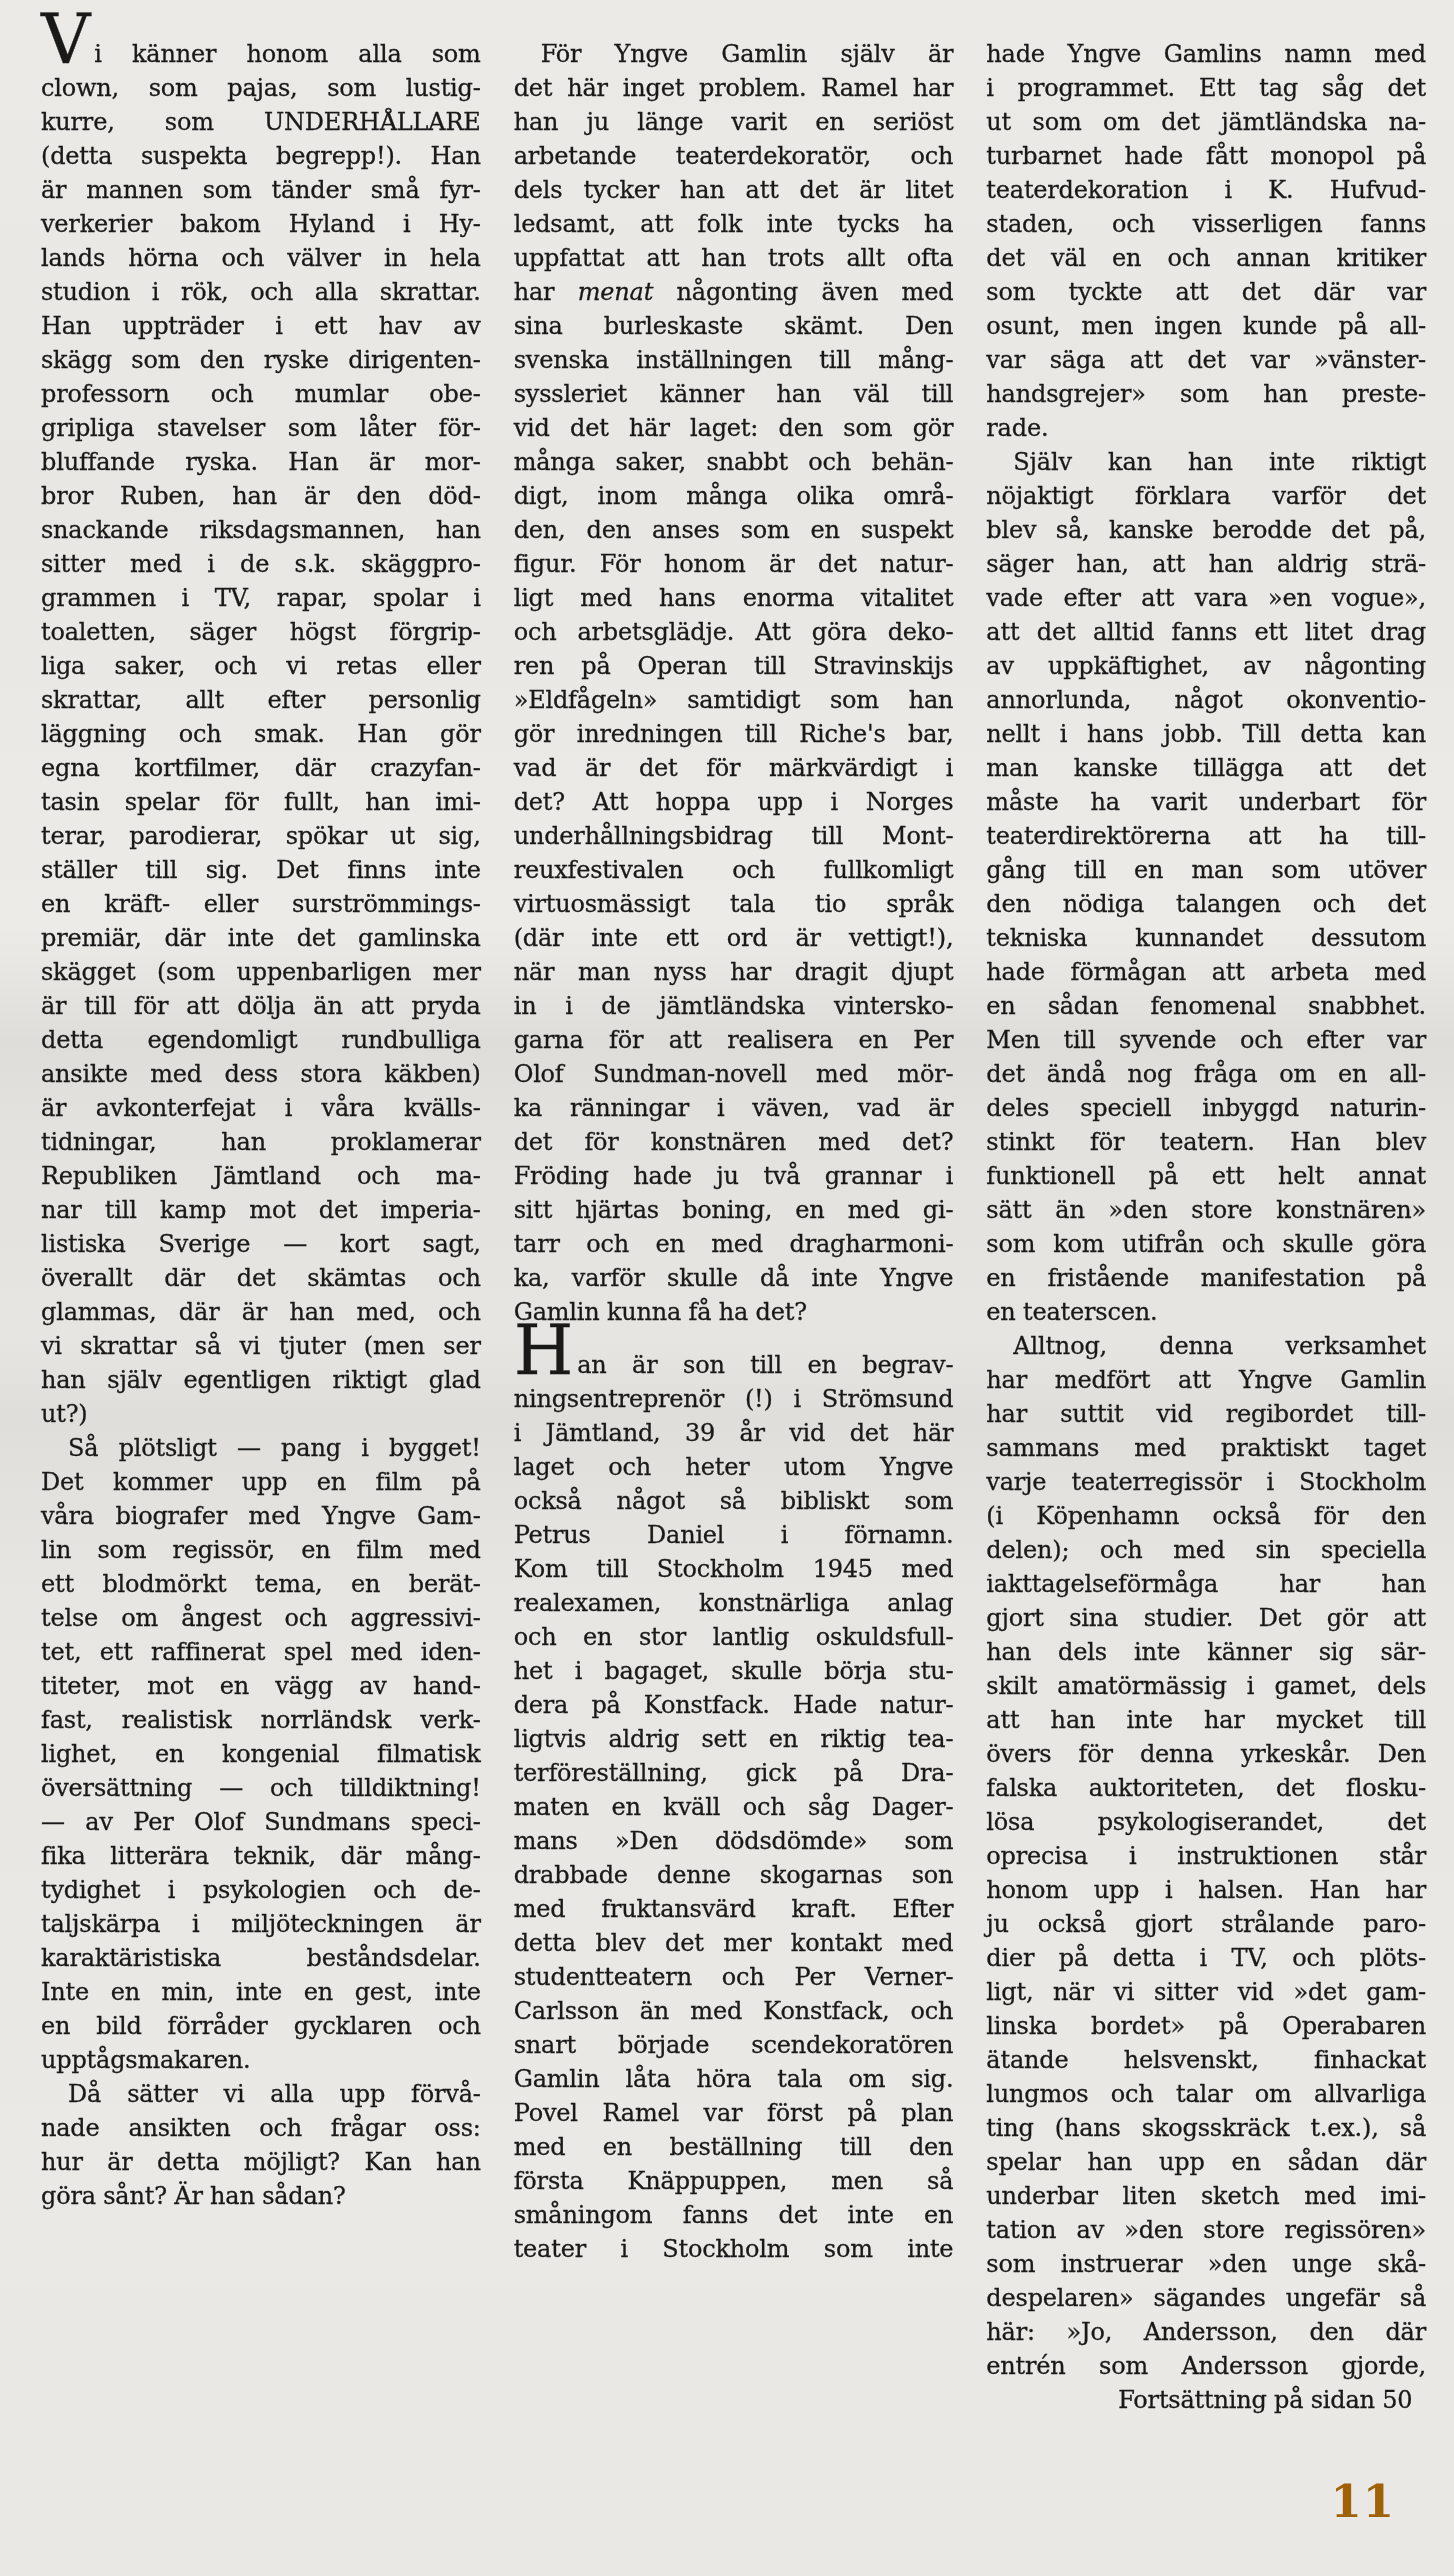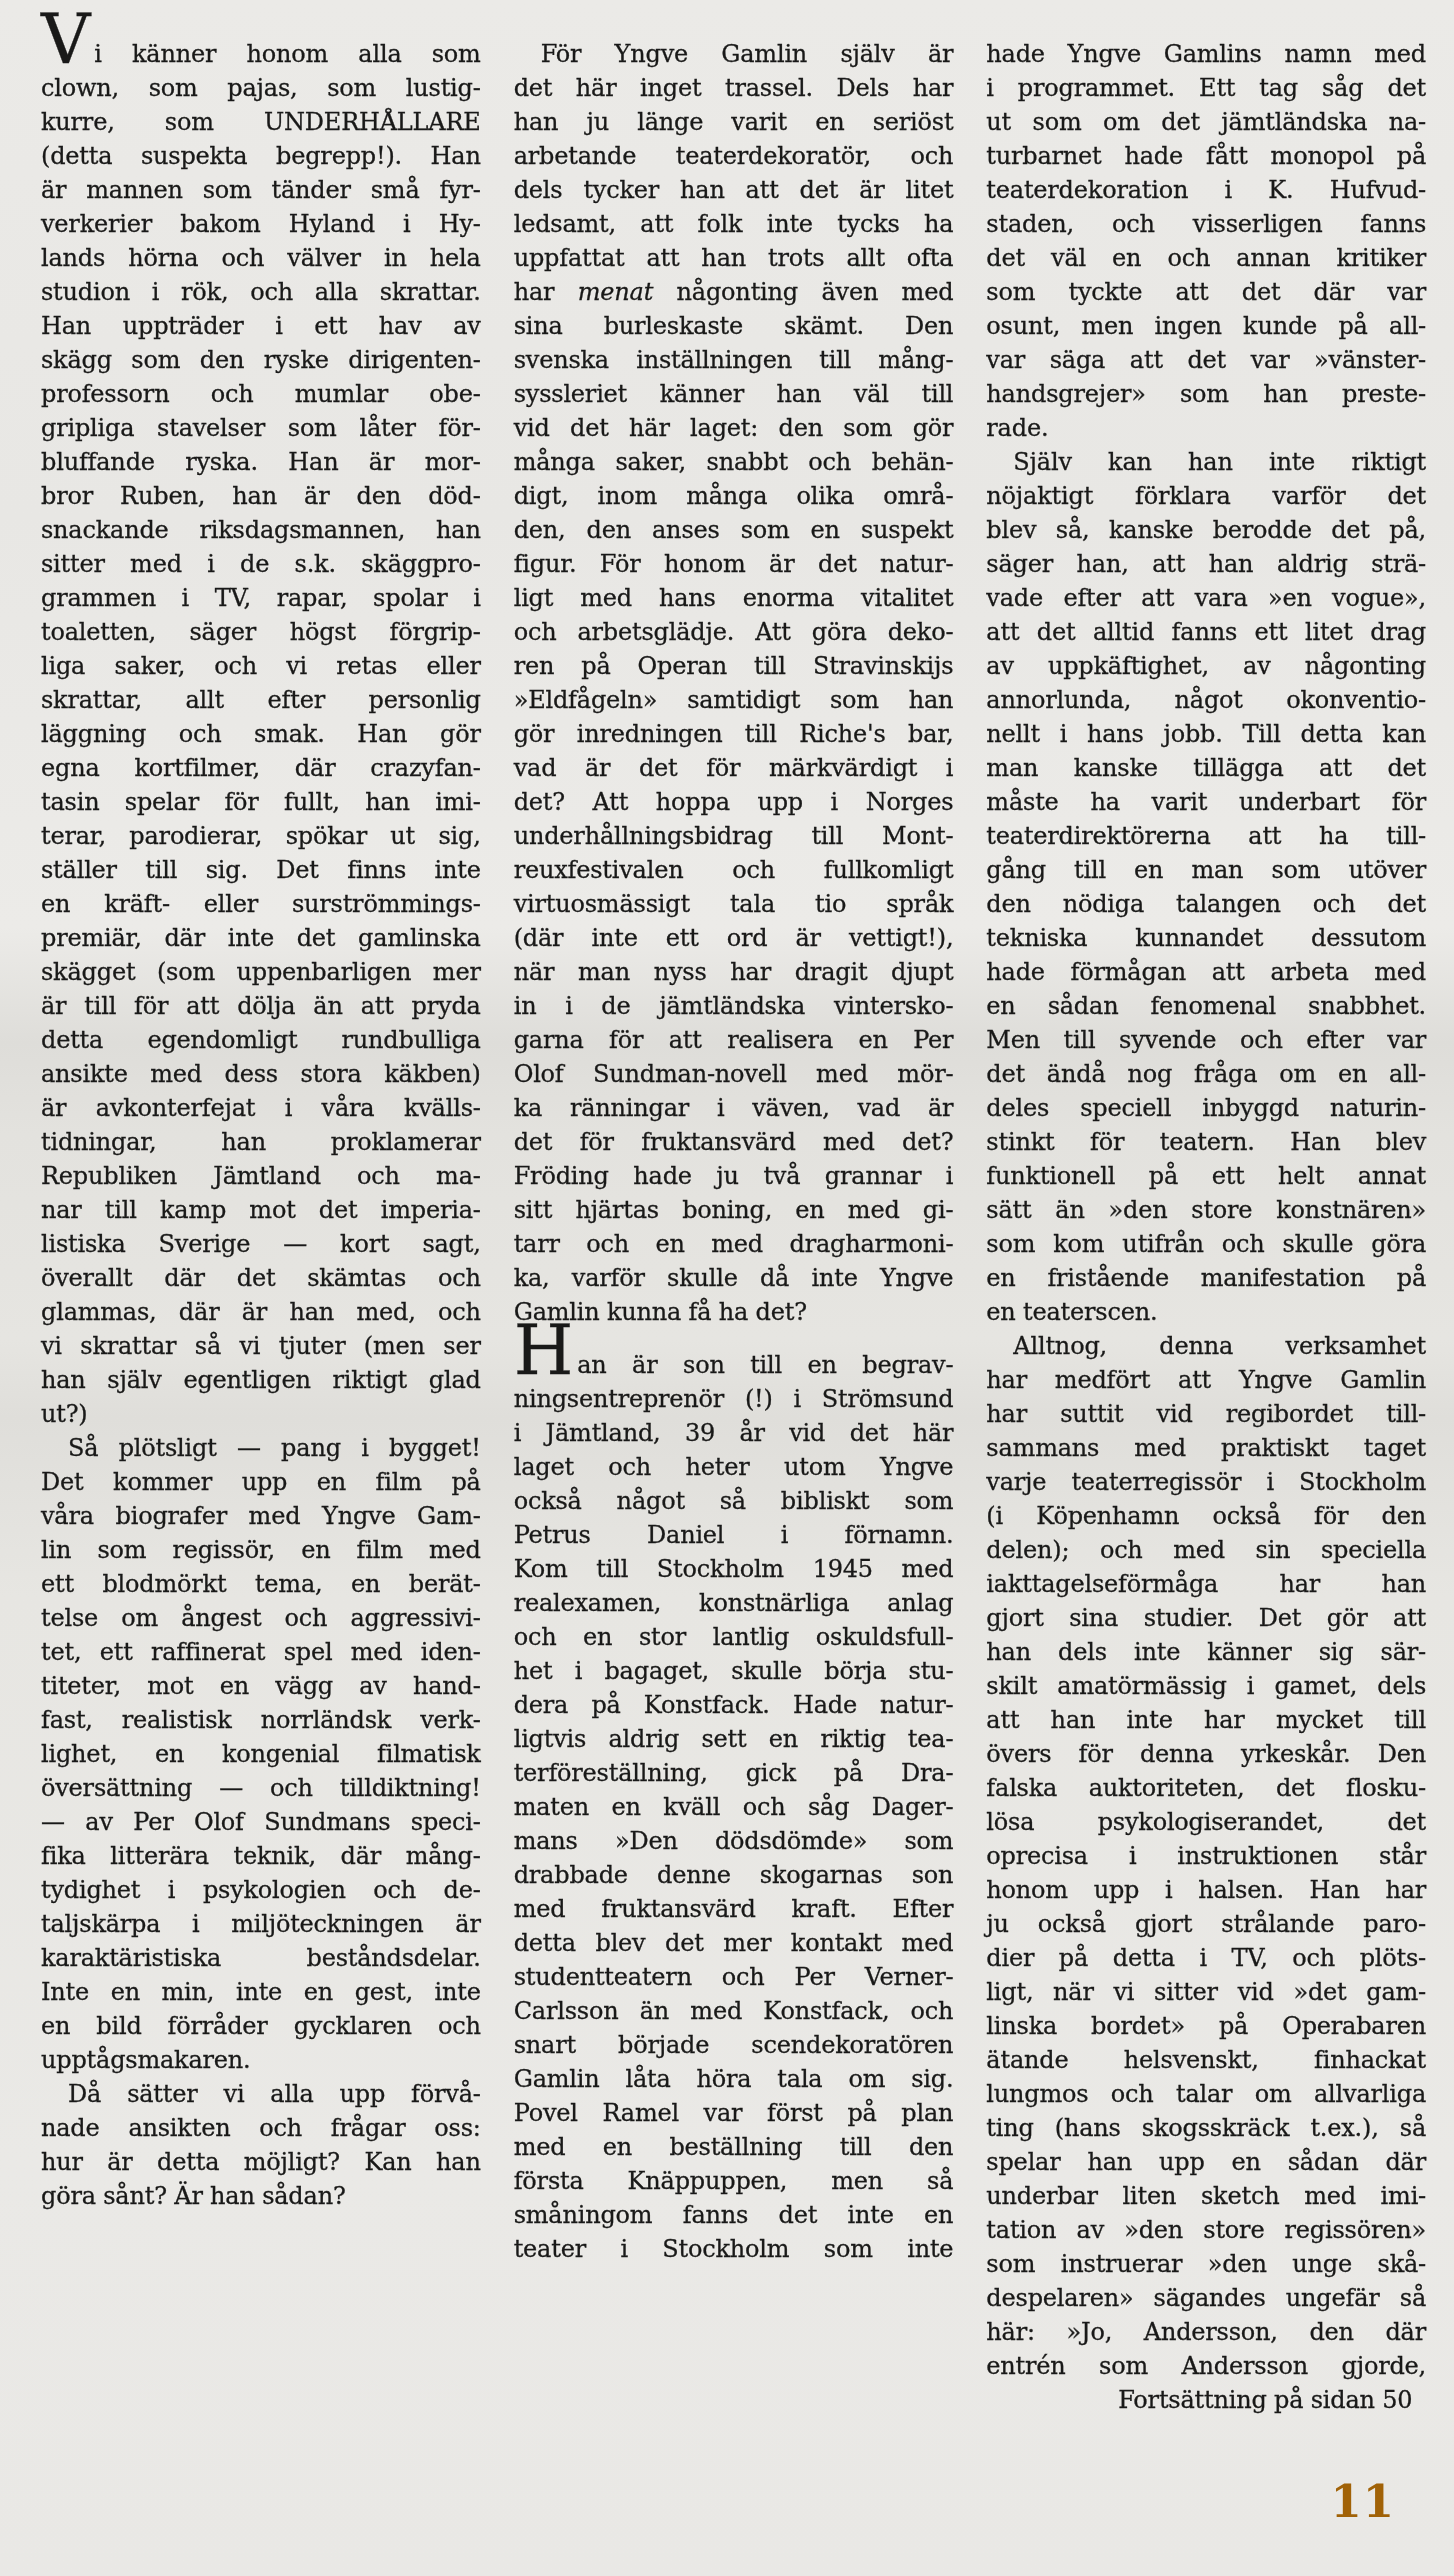--- a/index.html
+++ b/index.html
@@ -152,21 +152,21 @@
         <div class="para indent">
           <div class="line">Då sätter vi alla upp förvå-</div>
           <div class="line">nade ansikten och frågar oss:</div>
           <div class="line">hur är detta möjligt? Kan han</div>
           <div class="line para-end">göra sånt? Är han sådan?</div>
         </div>
       </div>
       <div class="column">
         <div class="para indent">
           <div class="line">För Yngve Gamlin själv är</div>
-          <div class="line">det här inget trassel. Dels har</div>
+          <div class="line">det här inget problem. Ramel har</div>
           <div class="line">han ju länge varit en seriöst</div>
           <div class="line">arbetande teaterdekoratör, och</div>
           <div class="line">dels tycker han att det är litet</div>
           <div class="line">ledsamt, att folk inte tycks ha</div>
           <div class="line">uppfattat att han trots allt ofta</div>
           <div class="line">har <em>menat</em> någonting även med</div>
           <div class="line">sina burleskaste skämt. Den</div>
           <div class="line">svenska inställningen till mång-</div>
           <div class="line">syssleriet känner han väl till</div>
           <div class="line">vid det här laget: den som gör</div>
@@ -183,21 +183,21 @@
           <div class="line">det? Att hoppa upp i Norges</div>
           <div class="line">underhållningsbidrag till Mont-</div>
           <div class="line">reuxfestivalen och fullkomligt</div>
           <div class="line">virtuosmässigt tala tio språk</div>
           <div class="line">(där inte ett ord är vettigt!),</div>
           <div class="line">när man nyss har dragit djupt</div>
           <div class="line">in i de jämtländska vintersko-</div>
           <div class="line">garna för att realisera en Per</div>
           <div class="line">Olof Sundman-novell med mör-</div>
           <div class="line">ka ränningar i väven, vad är</div>
-          <div class="line">det för fruktansvärd med det?</div>
+          <div class="line">det för konstnären med det?</div>
           <div class="line">Fröding hade ju två grannar i</div>
           <div class="line">sitt hjärtas boning, en med gi-</div>
           <div class="line">tarr och en med dragharmoni-</div>
           <div class="line">ka, varför skulle då inte Yngve</div>
           <div class="line para-end">Gamlin kunna få ha det?</div>
         </div>
         <div class="para spaced">
           <div class="line"><span class="initial">H</span>an är son till en begrav-</div>
           <div class="line">ningsentreprenör (!) i Strömsund</div>
           <div class="line">i Jämtland, 39 år vid det här</div>

